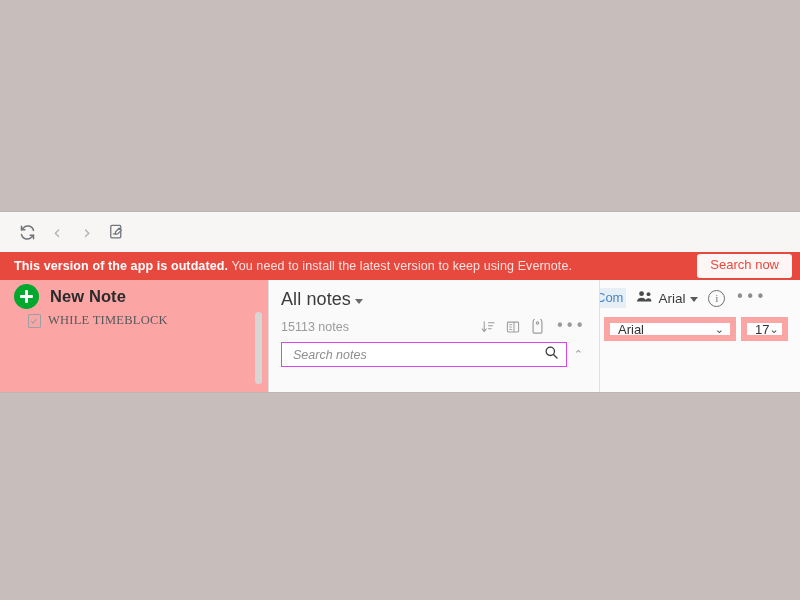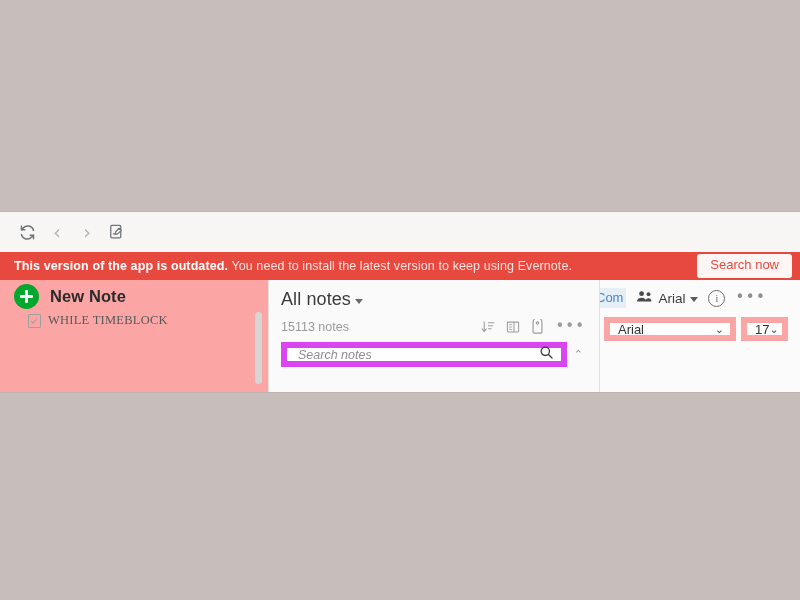--- a/index.html
+++ b/index.html
@@ -244,21 +244,21 @@
   .search-row {
     display: flex;
     align-items: center;
     margin-top: 8px;
     gap: 5px;
   }
   .search-box {
     flex: 1;
     height: 25px;
     background: #ffffff;
-    border: 6px solid #d946ef;
+    border: 1px solid #d946ef;
     display: flex;
     align-items: center;
     padding: 0 7px 0 9px;
     box-sizing: border-box;
   }
   .search-input {
     flex: 1;
     border: none;
     outline: none;
     background: transparent;

